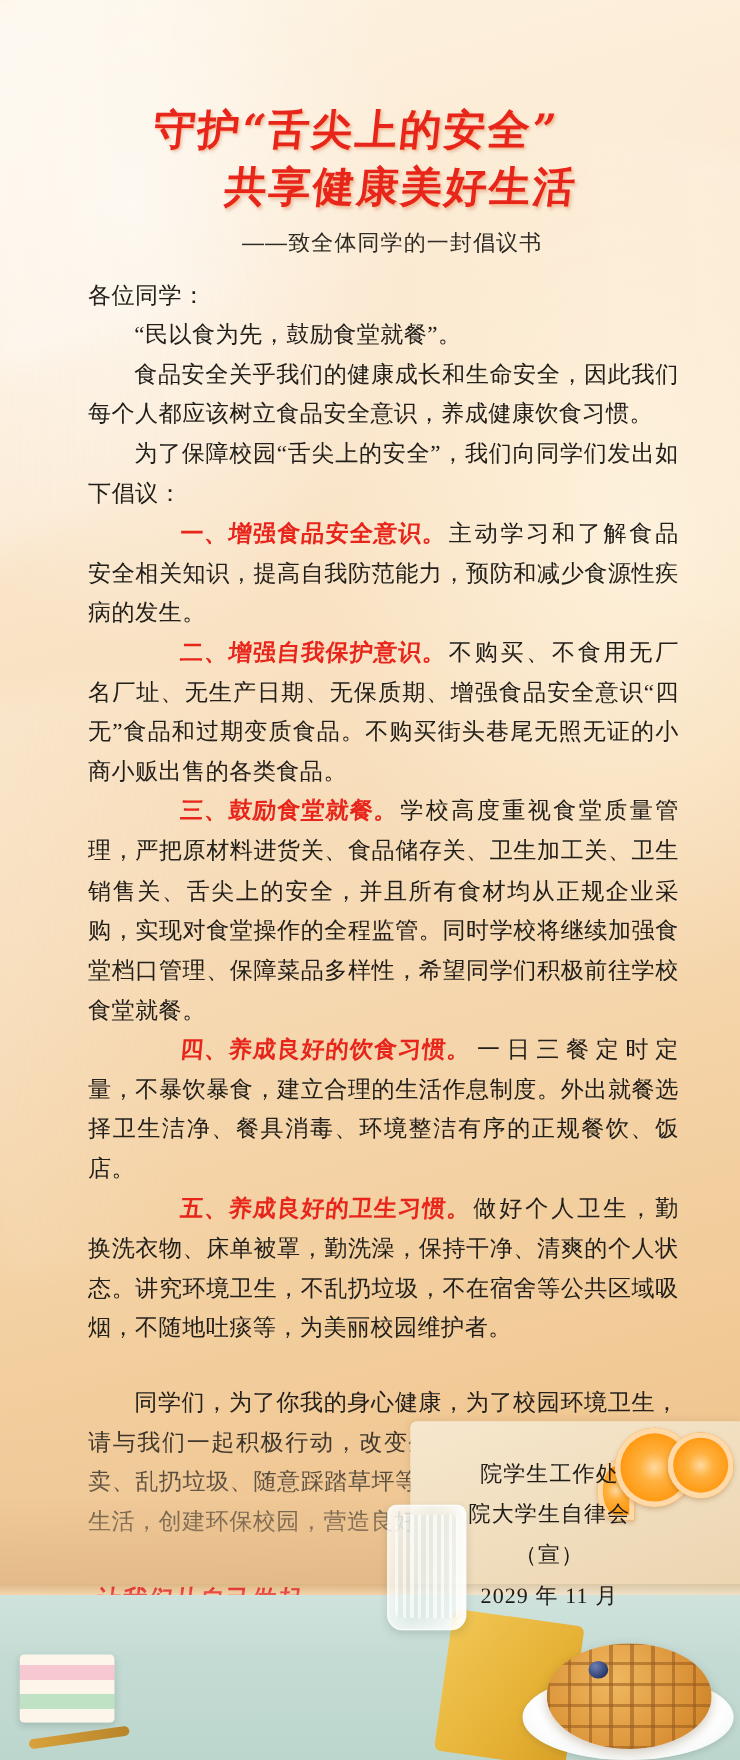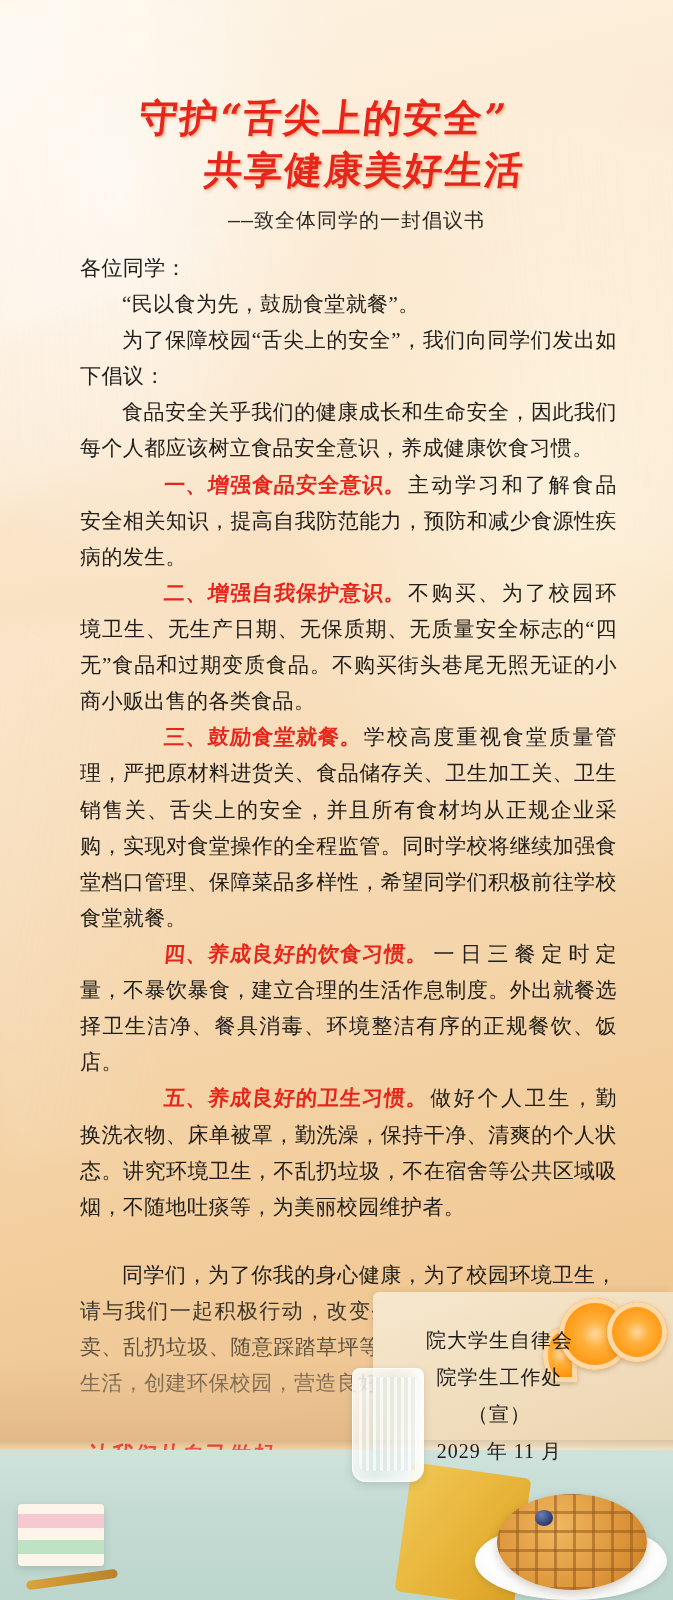--- a/index.html
+++ b/index.html
@@ -57,21 +57,21 @@
     text-shadow: 1px 1px 0 rgba(255,180,120,.6), 2px 2px 3px rgba(180,60,20,.25);
     transform: skewX(-6deg);
   }
   .title-line.l1 { padding-right: 26px; }
   .title-line.l2 { padding-left: 56px; }
   .subtitle {
     margin-top: 10px;
     font-size: 20px;
     color: #2e2a24;
     letter-spacing: 1px;
-    font-family: Liberation Mono, monospace;
+    font-family: Liberation Sans, sans-serif;
     padding-left: 40px;
     text-align: center;
   }
 
   
   .body-text {
     margin: 16px 56px 0 80px;
     font-size: 21px;
     line-height: 1.72;
     color: #23201c;
@@ -264,26 +264,26 @@
 
     <div class="title-block">
       <div class="title-line l1">守护“舌尖上的安全”</div>
       <div class="title-line l2">共享健康美好生活</div>
       <div class="subtitle">——致全体同学的一封倡议书</div>
     </div>
 
     <div class="body-text">
       <p class="noindent">各位同学：</p>
       <p>“民以食为先，鼓励食堂就餐”。</p>
+      <p>食品安全关乎我们的健康成长和生命安全，因此我们每个人都应该树立食品安全意识，养成健康饮食习惯。</p>
       <p>为了保障校园“舌尖上的安全”，我们向同学们发出如下倡议：</p>
-      <p>食品安全关乎我们的健康成长和生命安全，因此我们每个人都应该树立食品安全意识，养成健康饮食习惯。</p>
 
       <p><span class="hl">一、增强食品安全意识。</span><span>主动学习和了解食品安全相关知识，提高自我防范能力，预防和减少食源性疾病的发生。</span></p>
 
-      <p><span class="hl">二、增强自我保护意识。</span><span>不购买、为了校园环境卫生、无生产日期、无保质期、无质量安全标志的“四无”食品和过期变质食品。不购买街头巷尾无照无证的小商小贩出售的各类食品。</span></p>
+      <p><span class="hl">二、增强自我保护意识。</span><span>不购买、不食用无厂名厂址、无生产日期、无保质期、增强食品安全意识“四无”食品和过期变质食品。不购买街头巷尾无照无证的小商小贩出售的各类食品。</span></p>
 
       <p><span class="hl">三、鼓励食堂就餐。</span><span>学校高度重视食堂质量管理，严把原材料进货关、食品储存关、卫生加工关、卫生销售关、舌尖上的安全，并且所有食材均从正规企业采购，实现对食堂操作的全程监管。同时学校将继续加强食堂档口管理、保障菜品多样性，希望同学们积极前往学校食堂就餐。</span></p>
 
       <p><span class="hl">四、养成良好的饮食习惯。</span><span>一日三餐定时定量，不暴饮暴食，建立合理的生活作息制度。外出就餐选择卫生洁净、餐具消毒、环境整洁有序的正规餐饮、饭店。</span></p>
 
       <p><span class="hl">五、养成良好的卫生习惯。</span><span>做好个人卫生，勤换洗衣物、床单被罩，勤洗澡，保持干净、清爽的个人状态。讲究环境卫生，不乱扔垃圾，不在宿舍等公共区域吸烟，不随地吐痰等，为美丽校园维护者。</span></p>
 
       <p class="gap">同学们，为了你我的身心健康，为了校园环境卫生，请与我们一起积极行动，改变生活陋习，自觉减少点外卖、乱扔垃圾、随意踩踏草坪等不良行为，倡导绿色健康生活，创建环保校园，营造良好校风。</p>
     </div>
 
@@ -307,19 +307,19 @@
     <div class="plate"></div>
     <div class="waffle"></div>
     <div class="blueberry"></div>
     <div class="glass"></div>
     <div class="cake"></div>
     <div class="spoon-handle"></div>
     <div class="spoon-bowl"></div>
   </div>
 
   <div class="signature">
+    <div>院学生工作处</div>
     <div>院大学生自律会</div>
-    <div>院学生工作处</div>
     <div>（宣）</div>
     <div>2029 年 11 月</div>
   </div>
 
 </div>
 
 </body></html>

